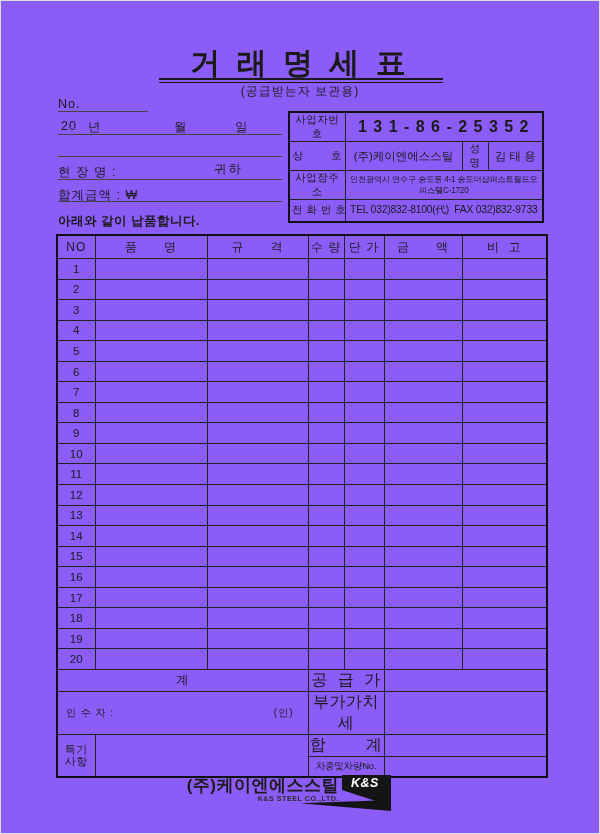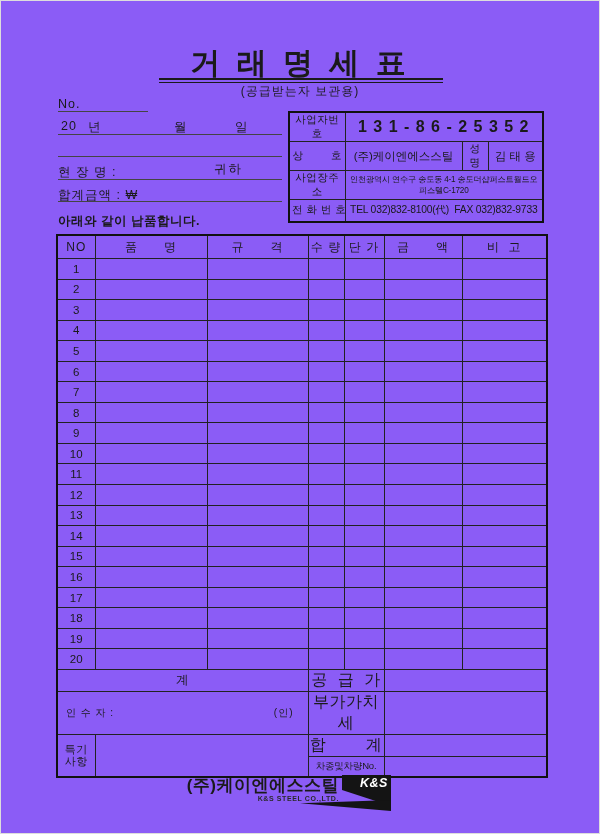--- a/index.html
+++ b/index.html
@@ -46,21 +46,21 @@
   .vehicle{font-size:9.5px;letter-spacing:-0.2px;}
   .recv{display:flex;justify-content:space-between;align-items:center;font-size:10px;padding:0 14px 0 8px;letter-spacing:1px;}
   .special{font-size:11px;line-height:1.15;text-align:center;letter-spacing:0.5px;}
   .items .thick-bottom td{border-bottom:2px solid #111;}
   
   .f-text{top:776px;left:120px;width:218px;text-align:right;}
   .f-co{font-size:17px;font-weight:bold;letter-spacing:0.5px;line-height:1.05;}
   .f-en{font-size:7px;font-weight:bold;letter-spacing:0.6px;color:#2a2a2a;}
   .logo-flag{left:341px;top:774px;width:49px;height:31px;background:#141414;
     clip-path:polygon(0 0,100% 0,100% 100%,0 48%);}
-  .logo-flag span{display:block;color:#fff;font-style:italic;font-weight:bold;font-size:12.5px;padding:1px 0 0 9px;letter-spacing:0.5px;margin-left:9px;}
+  .logo-flag span{display:block;color:#fff;font-style:italic;font-weight:bold;font-size:12.5px;padding:1px 0 0 9px;letter-spacing:0.5px;}
   .logo-swoosh{left:299px;top:799px;width:91px;height:11px;background:#141414;
     clip-path:polygon(0 30%,100% 0,100% 100%);}
 </style>
 </head>
 <body>
 
 <div class="page">
 
   <div class="abs title">거 래 명 세 표</div>
   <div class="abs title-rule"></div>

